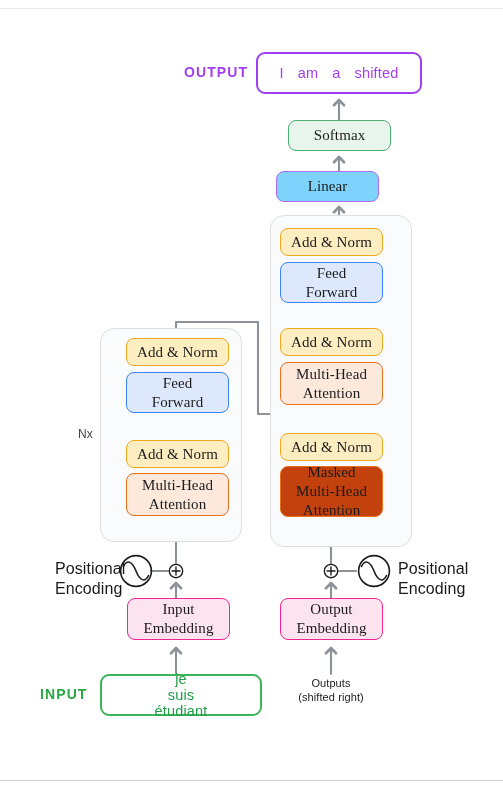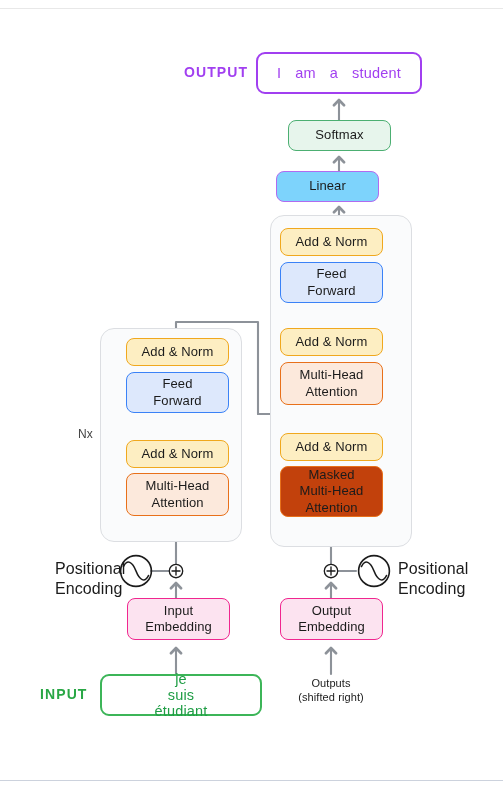--- a/index.html
+++ b/index.html
@@ -43,25 +43,26 @@
   .box {
     position: absolute;
     box-sizing: border-box;
     display: flex;
     align-items: center;
     justify-content: center;
     text-align: center;
     border-radius: 8px;
     border-style: solid;
     border-width: 1.6px;
-    font-size: 13px;
+    font-size: 15px;
     line-height: 1.25;
     color: #1b1b1b;
     white-space: pre-line;
     letter-spacing: 0.1px;
+    font-family: Liberation Serif, serif;
   }
   .container-box {
     position: absolute;
     box-sizing: border-box;
     border-radius: 14px;
     border: 1.4px solid #dcdee2;
     background: #fafbfc;
   }
   .plain-label {
     position: absolute;
@@ -196,21 +197,21 @@
         <path d="M331,313 L398,313 L398,242 L390,242" marker-end="url(#ah)"></path>
       </g>
     </svg>
 
     <div class="io-tag" style="left:184px; top:64px; color:#a13ff0;">OUTPUT</div>
 
     <div class="io-box" style="left:256px; top:52px; width:166px; height:42px; border-color:#a13ff0; color:#a13ff0;">
       <span class="tok">I</span>
       <span class="tok">am</span>
       <span class="tok">a</span>
-      <span class="tok">student</span>
+      <span class="tok">shifted</span>
     </div>
 
     <div class="box" style="left:288px; top:120px; width:103px; height:31px;
                 border-color:#4caf72; background:#e7f5ec;">Softmax</div>
 
     <div class="box" style="left:276px; top:171px; width:103px; height:31px;
                 border-color:#b06bf0; background:#7dd3fc;">Linear</div>
 
     <div class="container-box" style="left:270px; top:215px; width:142px; height:332px;"></div>
 

